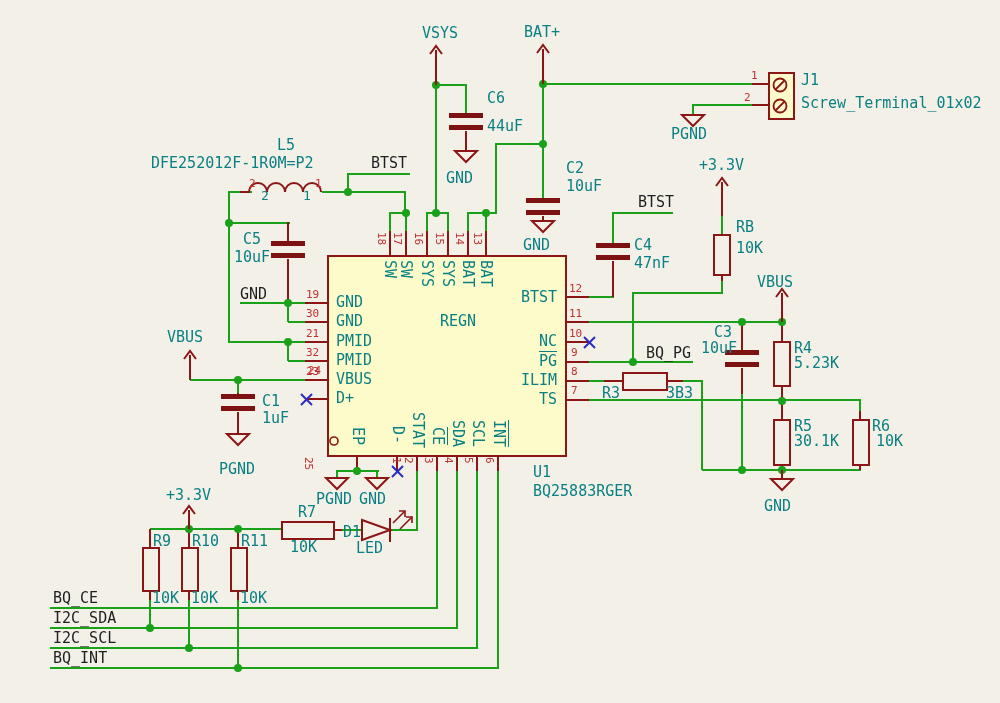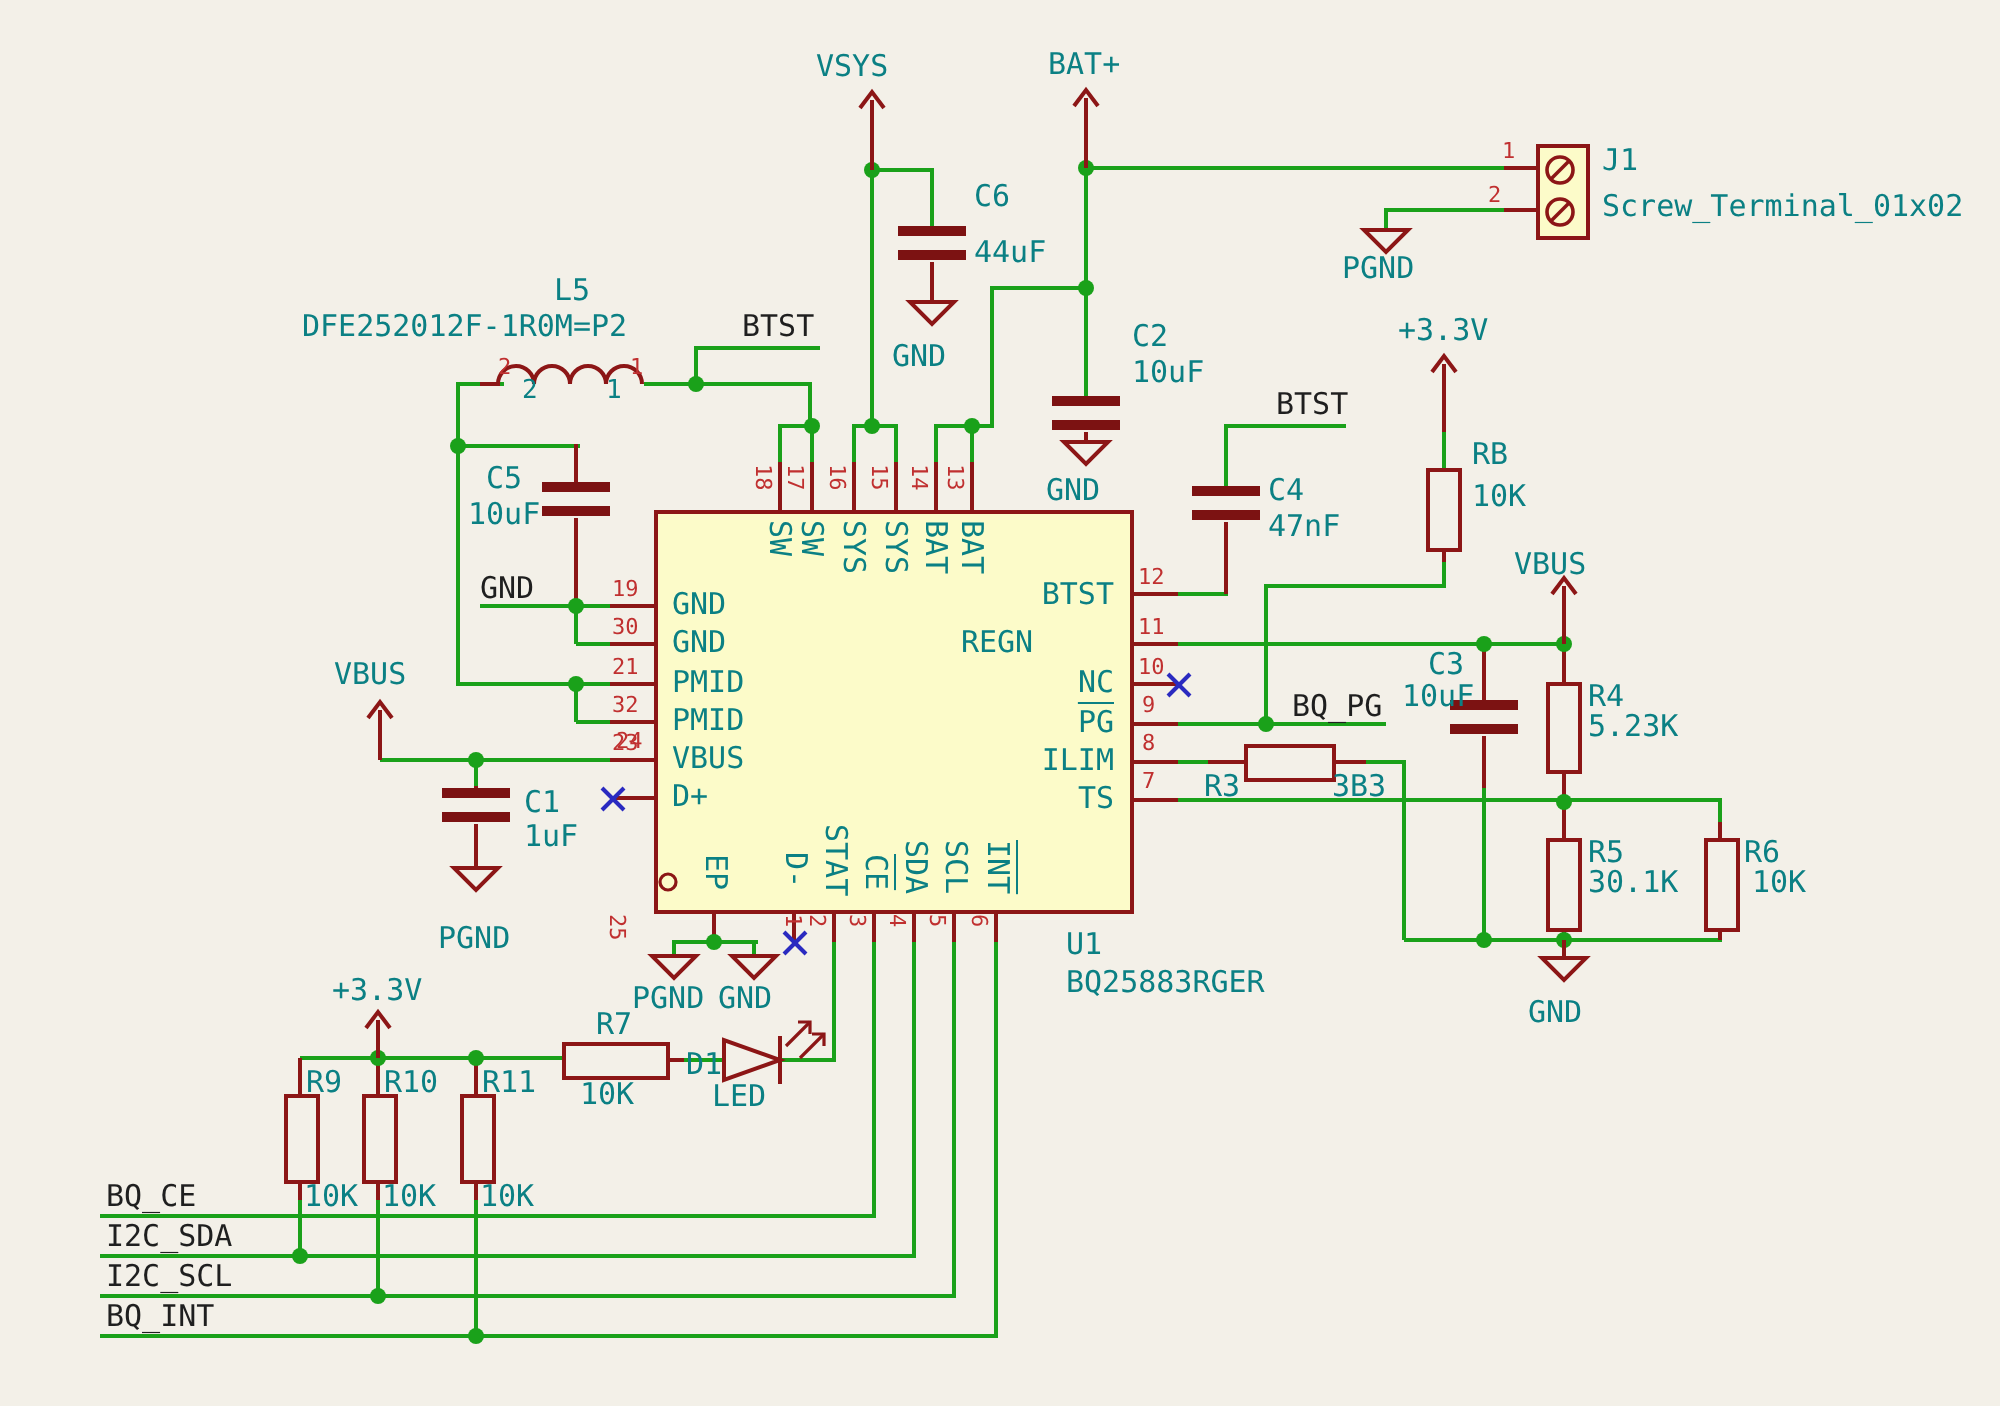--- a/index.html
+++ b/index.html
@@ -202,21 +202,21 @@
   <span class="name" style="left:336px;top:372px">VBUS</span>
   <span class="name" style="left:336px;top:391px">D+</span>
 
   <span class="pn" style="left:569px;top:283px">12</span>
   <span class="pn" style="left:569px;top:308px">11</span>
   <span class="pn" style="left:569px;top:328px">10</span>
   <span class="pn" style="left:571px;top:347px">9</span>
   <span class="pn" style="left:571px;top:366px">8</span>
   <span class="pn" style="left:571px;top:385px">7</span>
   <span class="name" style="left:440px;top:290px;width:117px;text-align:right">BTST</span>
-  <span class="name" style="left:440px;top:314px;width:117px;text-align:center">REGN</span>
+  <span class="name" style="left:440px;top:314px;width:117px;text-align:left">REGN</span>
   <span class="name" style="left:440px;top:334px;width:117px;text-align:right">NC</span>
   <span class="name ov" style="left:440px;top:354px;width:117px;text-align:right">PG</span>
   <span class="name" style="left:440px;top:373px;width:117px;text-align:right">ILIM</span>
   <span class="name" style="left:440px;top:392px;width:117px;text-align:right">TS</span>
 
   <span class="pn vt" style="left:387px;top:232px">18</span>
   <span class="pn vt" style="left:403px;top:232px">17</span>
   <span class="pn vt" style="left:424px;top:232px">16</span>
   <span class="pn vt" style="left:445px;top:232px">15</span>
   <span class="pn vt" style="left:465px;top:232px">14</span>
@@ -342,21 +342,21 @@
   </svg>
   <span class="pn" style="left:751px;top:70px">1</span>
   <span class="pn" style="left:744px;top:92px">2</span>
   <span class="t teal" style="left:801px;top:73px">J1</span>
   <span class="t teal" style="left:801px;top:96px">Screw_Terminal_01x02</span>
 
   <i class="sv" style="left:435px;top:50px;height:35px"></i>
   <svg style="left:428px;top:44px" width="16" height="12">
       <polyline points="2,10 8,2 14,10" fill="none" stroke="#8c1616" stroke-width="2"></polyline>
     </svg>
-  <span class="t teal" style="left:408px;top:26px">VSYS</span>
+  <span class="t teal" style="left:422px;top:26px">VSYS</span>
 
   <i class="sv" style="left:542px;top:49px;height:35px"></i>
   <svg style="left:535px;top:43px" width="16" height="12">
       <polyline points="2,10 8,2 14,10" fill="none" stroke="#8c1616" stroke-width="2"></polyline>
     </svg>
   <span class="t teal" style="left:524px;top:25px">BAT+</span>
 
   <i class="sv" style="left:721px;top:182px;height:34px"></i>
   <svg style="left:714px;top:176px" width="16" height="12">
       <polyline points="2,10 8,2 14,10" fill="none" stroke="#8c1616" stroke-width="2"></polyline>

